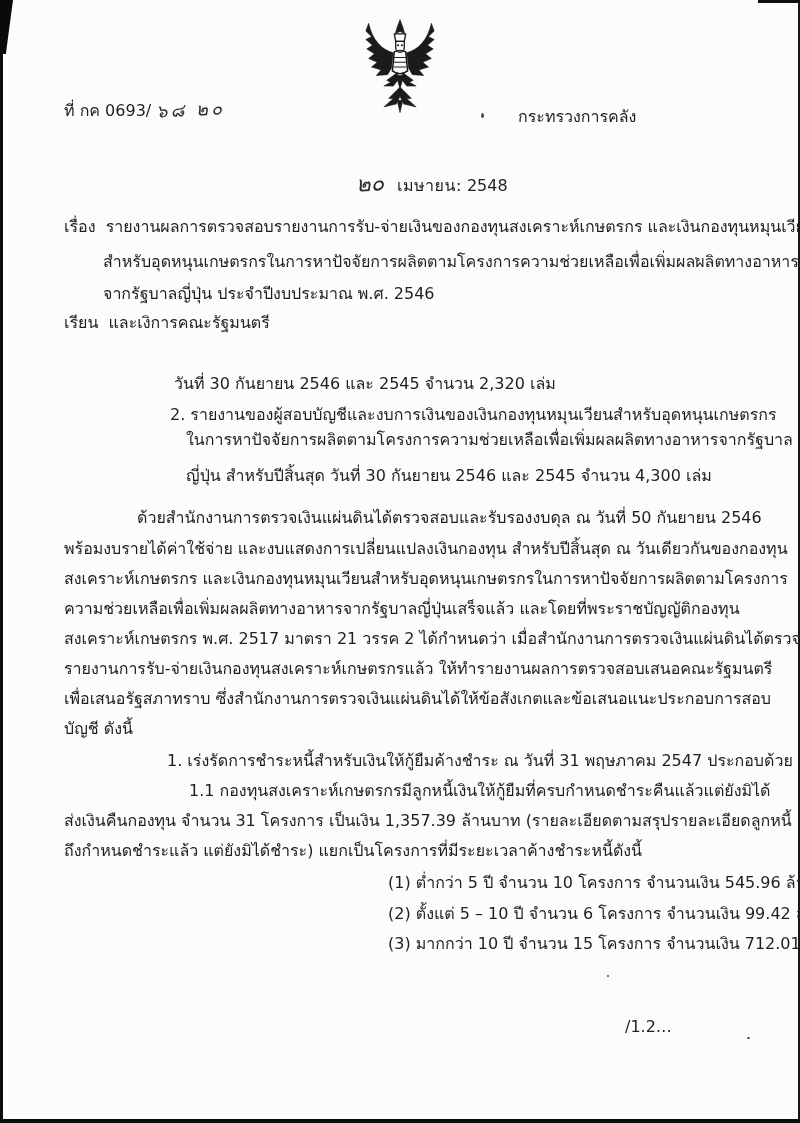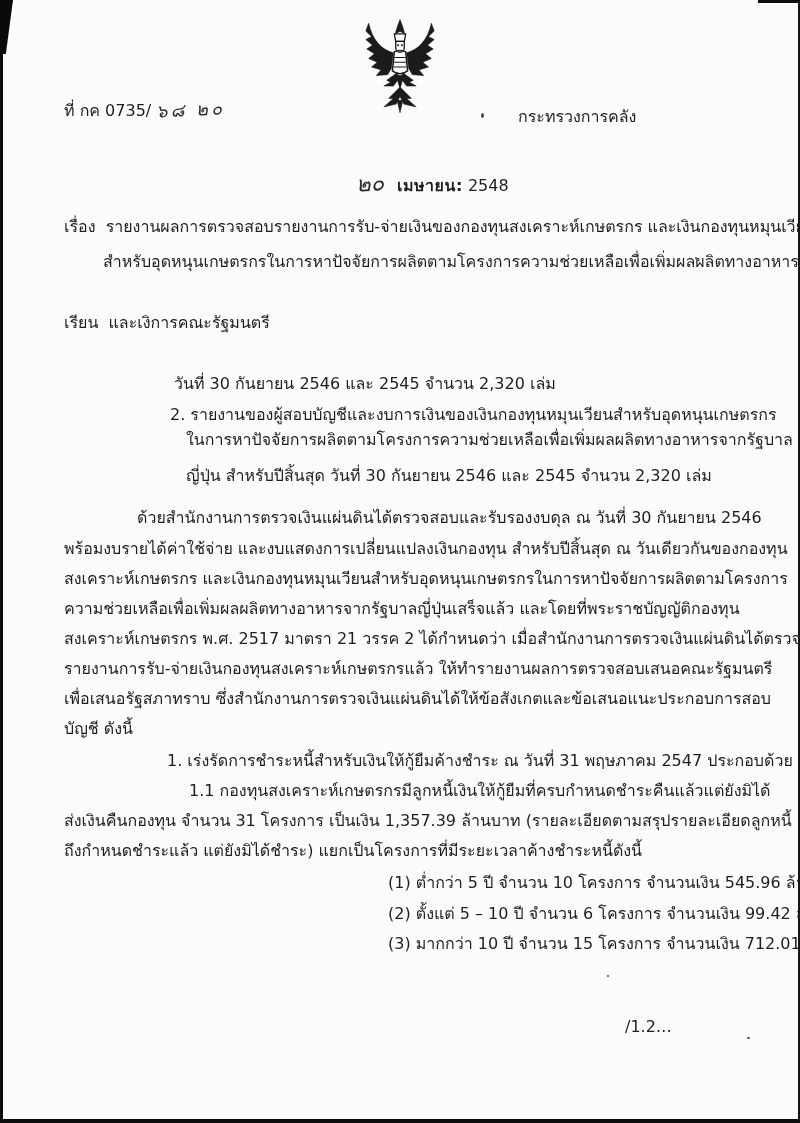--- a/index.html
+++ b/index.html
@@ -8,21 +8,21 @@
     width:800px;height:1123px;
     background:#fcfcfa;
     font-family:"DejaVu Sans","Liberation Sans",sans-serif;
     color:#1f1f1f;
     overflow:hidden;
   }
   .ln{position:absolute;font-size:16px;line-height:20px;white-space:nowrap;color:#1e1e1e;}
   .hand{font-family:"DejaVu Serif","Liberation Serif",serif;font-style:italic;color:#2d2d2d;}
   .ref-hand{display:inline-block;transform:rotate(-3deg);font-size:18px;letter-spacing:3px;}
   .date-day{font-size:22px;display:inline-block;transform:rotate(-4deg);margin-right:8px;}
-  .stamp{font-weight:700;letter-spacing:0.5px;}
+  .stamp{font-weight:400;letter-spacing:0.5px;}
   .emblem{position:absolute;left:343px;top:16px;width:114px;height:104px;}
   
   .edge-left{position:absolute;left:0;top:0;width:3px;height:1123px;background:#0d0d0d;}
   .edge-right{position:absolute;right:0;top:0;width:2px;height:1123px;background:#161616;}
   .edge-bottom{position:absolute;left:0;bottom:0;width:800px;height:4px;background:#0d0d0d;}
   .edge-top-right{position:absolute;right:0;top:0;width:42px;height:3px;background:#101010;}
   .corner-blob{position:absolute;left:0;top:0;width:13px;height:54px;background:#0a0a0a;
     clip-path:polygon(0 0,100% 0,45% 100%,0 100%);}
   .dot{position:absolute;background:#4a4a4a;border-radius:50%;}
 </style>
@@ -63,49 +63,50 @@
 
       <path d="M56,60 h8 L60,74 Z"></path>
 
       <path d="M60,72 L48,84 L53,84 L43,93 L56,90 L60,82 Z"></path>
       <path transform="translate(120,0) scale(-1,1)" d="M60,72 L48,84 L53,84 L43,93 L56,90 L60,82 Z"></path>
       <path d="M57,86 L60,99 L63,86 Z"></path>
     </g>
   </svg>
 
   <div class="ln" style="left:64px;top:100px">
-    <span>ที่ กค 0735/</span>
+    <span>ที่ กค 0693/</span>
     <span class="hand ref-hand">๖๘ ๒๐</span>
   </div>
 
   <div class="ln" style="left:518px;top:107px">กระทรวงการคลัง</div>
 
   <div class="ln" style="left:356px;top:174px">
     <span class="hand date-day">๒๐</span>
     <span class="stamp">เมษายน:</span>
     <span>2548</span>
   </div>
 
   <div class="ln" style="left:64px;top:217px">
     <span>เรื่อง</span>&nbsp;
     <span>รายงานผลการตรวจสอบรายงานการรับ-จ่ายเงินของกองทุนสงเคราะห์เกษตรกร และเงินกองทุนหมุนเวียน</span>
   </div>
   <div class="ln" style="left:103px;top:252px">สำหรับอุดหนุนเกษตรกรในการหาปัจจัยการผลิตตามโครงการความช่วยเหลือเพื่อเพิ่มผลผลิตทางอาหาร</div>
+  <div class="ln" style="left:103px;top:284px">จากรัฐบาลญี่ปุ่น ประจำปีงบประมาณ พ.ศ. 2546</div>
 
   <div class="ln" style="left:64px;top:313px">
     <span>เรียน</span>&nbsp;
     <span>และเงิการคณะรัฐมนตรี</span>
   </div>
 
   <div class="ln" style="left:174px;top:374px">วันที่  30 กันยายน 2546 และ 2545 จำนวน 2,320 เล่ม</div>
   <div class="ln" style="left:170px;top:405px">2. รายงานของผู้สอบบัญชีและงบการเงินของเงินกองทุนหมุนเวียนสำหรับอุดหนุนเกษตรกร</div>
   <div class="ln" style="left:186px;top:430px">ในการหาปัจจัยการผลิตตามโครงการความช่วยเหลือเพื่อเพิ่มผลผลิตทางอาหารจากรัฐบาล</div>
-  <div class="ln" style="left:186px;top:466px">ญี่ปุ่น  สำหรับปีสิ้นสุด วันที่ 30 กันยายน 2546 และ 2545 จำนวน 2,320 เล่ม</div>
+  <div class="ln" style="left:186px;top:466px">ญี่ปุ่น  สำหรับปีสิ้นสุด วันที่ 30 กันยายน 2546 และ 2545 จำนวน 4,300 เล่ม</div>
 
-  <div class="ln" style="left:137px;top:508px">ด้วยสำนักงานการตรวจเงินแผ่นดินได้ตรวจสอบและรับรองงบดุล  ณ วันที่ 30 กันยายน 2546</div>
+  <div class="ln" style="left:137px;top:508px">ด้วยสำนักงานการตรวจเงินแผ่นดินได้ตรวจสอบและรับรองงบดุล  ณ วันที่ 50 กันยายน 2546</div>
   <div class="ln" style="left:64px;top:539px">พร้อมงบรายได้ค่าใช้จ่าย  และงบแสดงการเปลี่ยนแปลงเงินกองทุน  สำหรับปีสิ้นสุด  ณ  วันเดียวกันของกองทุน</div>
   <div class="ln" style="left:64px;top:569px">สงเคราะห์เกษตรกร และเงินกองทุนหมุนเวียนสำหรับอุดหนุนเกษตรกรในการหาปัจจัยการผลิตตามโครงการ</div>
   <div class="ln" style="left:64px;top:599px">ความช่วยเหลือเพื่อเพิ่มผลผลิตทางอาหารจากรัฐบาลญี่ปุ่นเสร็จแล้ว  และโดยที่พระราชบัญญัติกองทุน</div>
   <div class="ln" style="left:64px;top:629px">สงเคราะห์เกษตรกร พ.ศ. 2517 มาตรา 21 วรรค 2 ได้กำหนดว่า  เมื่อสำนักงานการตรวจเงินแผ่นดินได้ตรวจสอบ</div>
   <div class="ln" style="left:64px;top:659px">รายงานการรับ-จ่ายเงินกองทุนสงเคราะห์เกษตรกรแล้ว  ให้ทำรายงานผลการตรวจสอบเสนอคณะรัฐมนตรี</div>
   <div class="ln" style="left:64px;top:689px">เพื่อเสนอรัฐสภาทราบ  ซึ่งสำนักงานการตรวจเงินแผ่นดินได้ให้ข้อสังเกตและข้อเสนอแนะประกอบการสอบ</div>
   <div class="ln" style="left:64px;top:719px">บัญชี ดังนี้</div>
 
   <div class="ln" style="left:167px;top:751px">1.  เร่งรัดการชำระหนี้สำหรับเงินให้กู้ยืมค้างชำระ ณ วันที่ 31 พฤษภาคม 2547 ประกอบด้วย</div>
 

